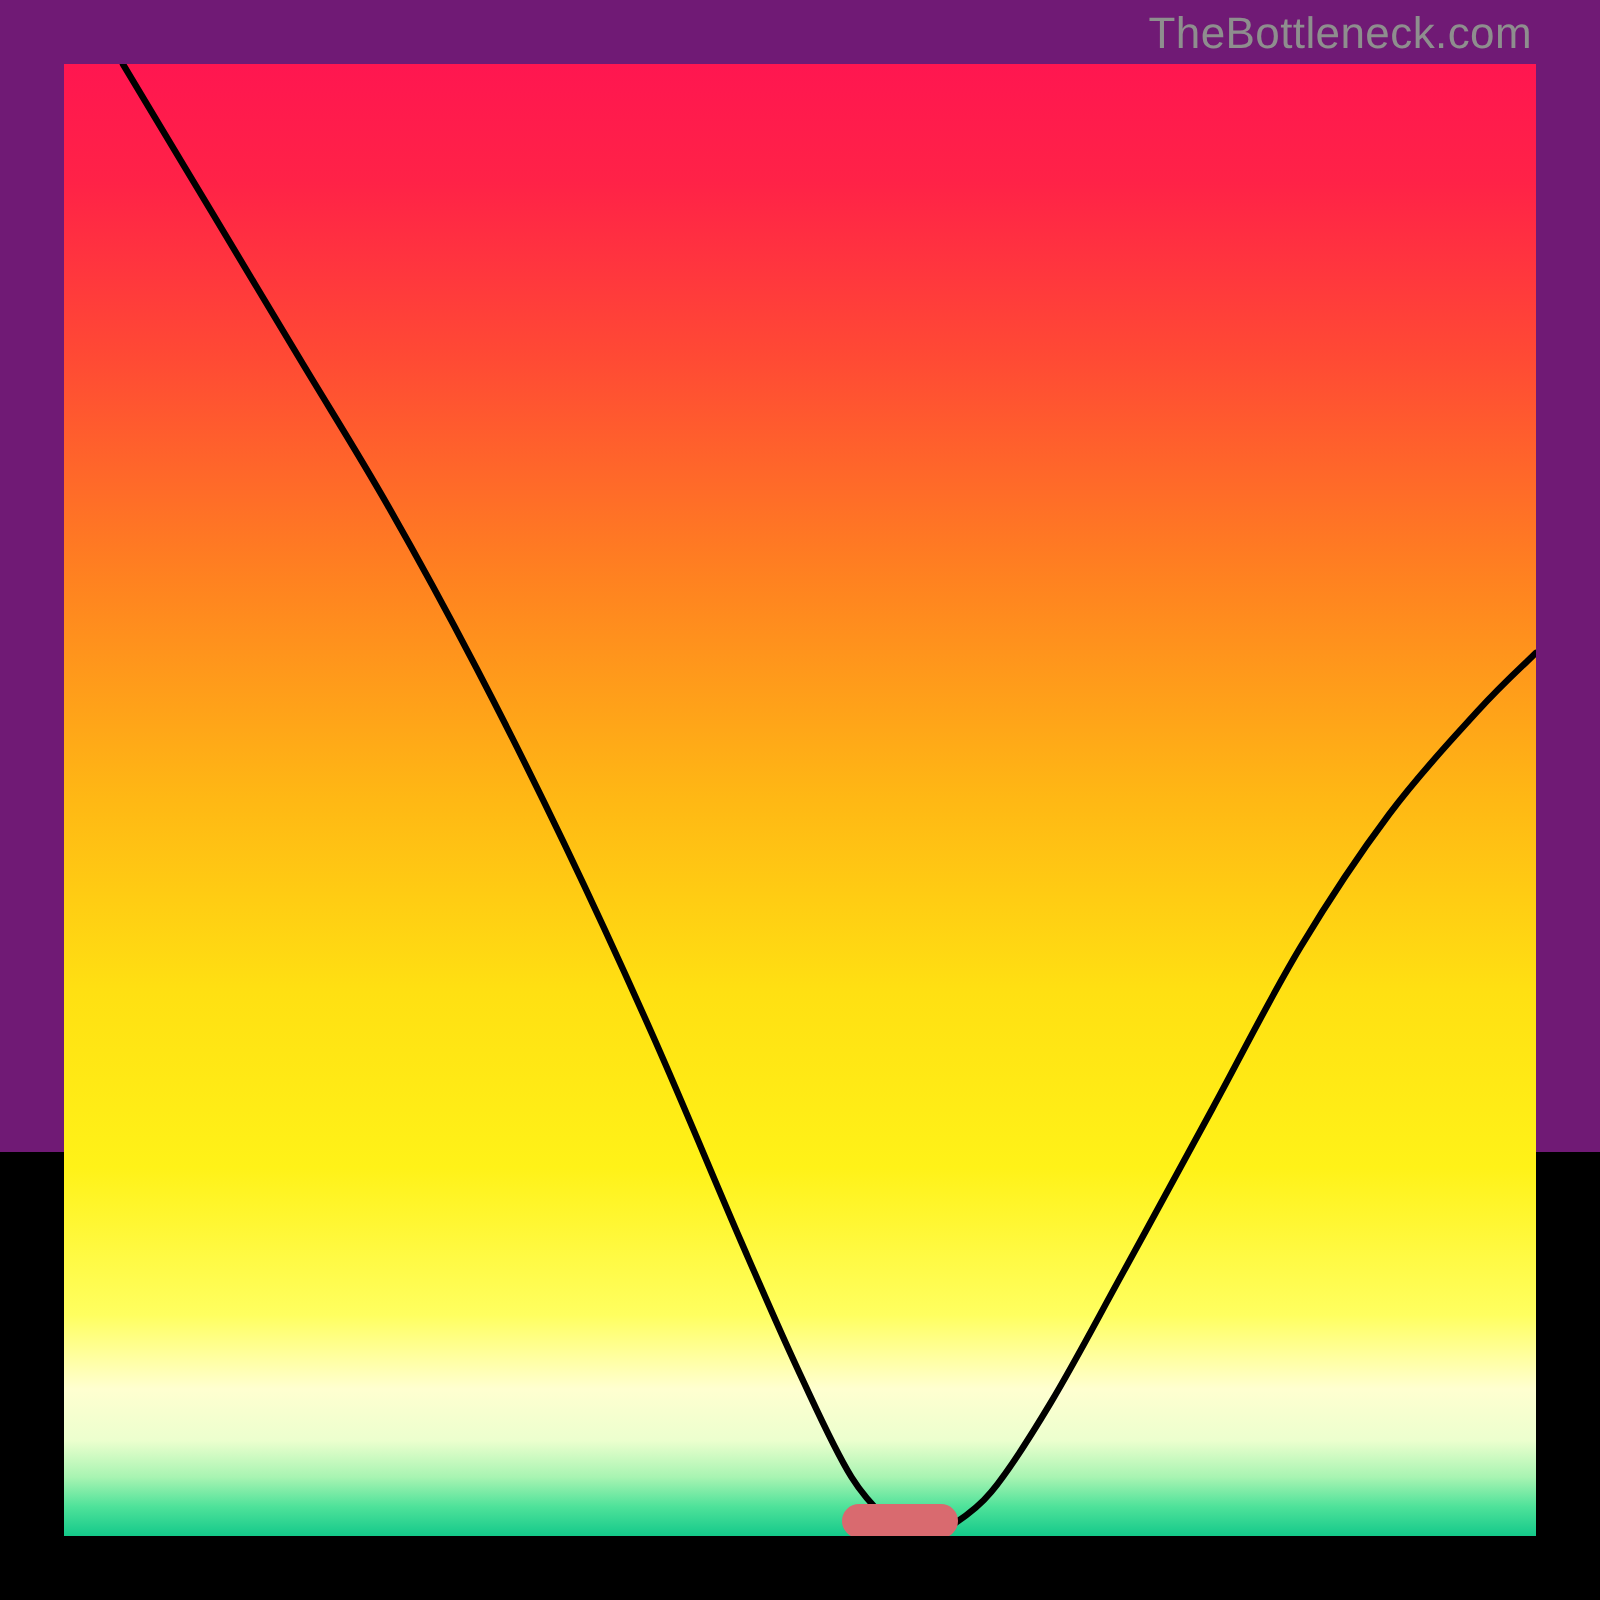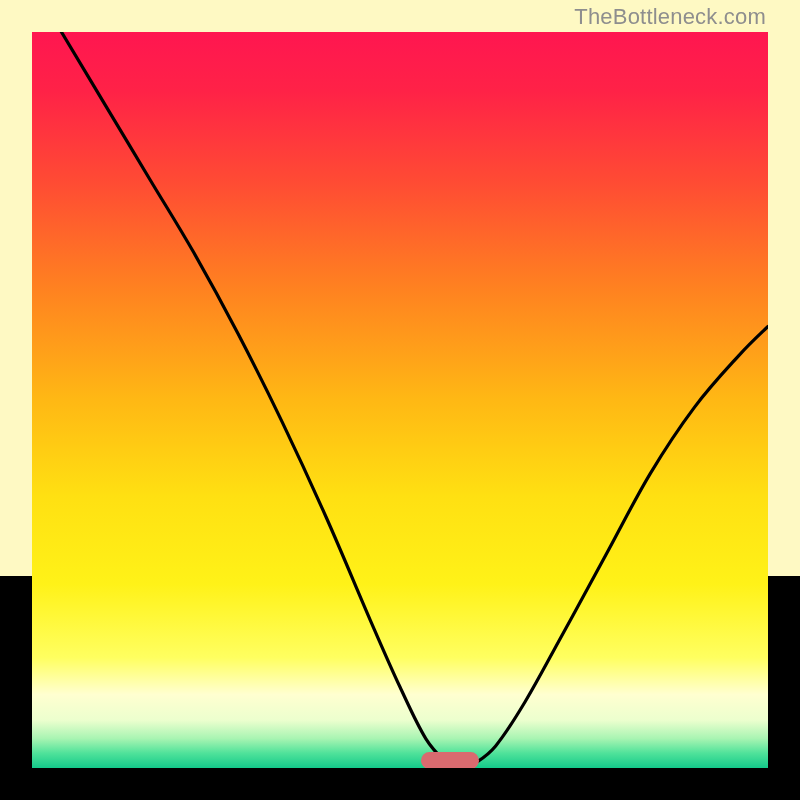--- a/index.html
+++ b/index.html
@@ -8,21 +8,21 @@
     width: 800px;
     height: 800px;
     background: #000;
     overflow: hidden;
     font-family: Arial, Helvetica, sans-serif;
   }
   .frame {
     position: relative;
     width: 800px;
     height: 576px;
-    background: #fef9c3;
+    background: #701a75;
   }
   .plot-area {
     position: absolute;
     left: 32px;
     top: 32px;
     width: 736px;
     height: 736px;
     overflow: hidden;
   }
   .gradient {

